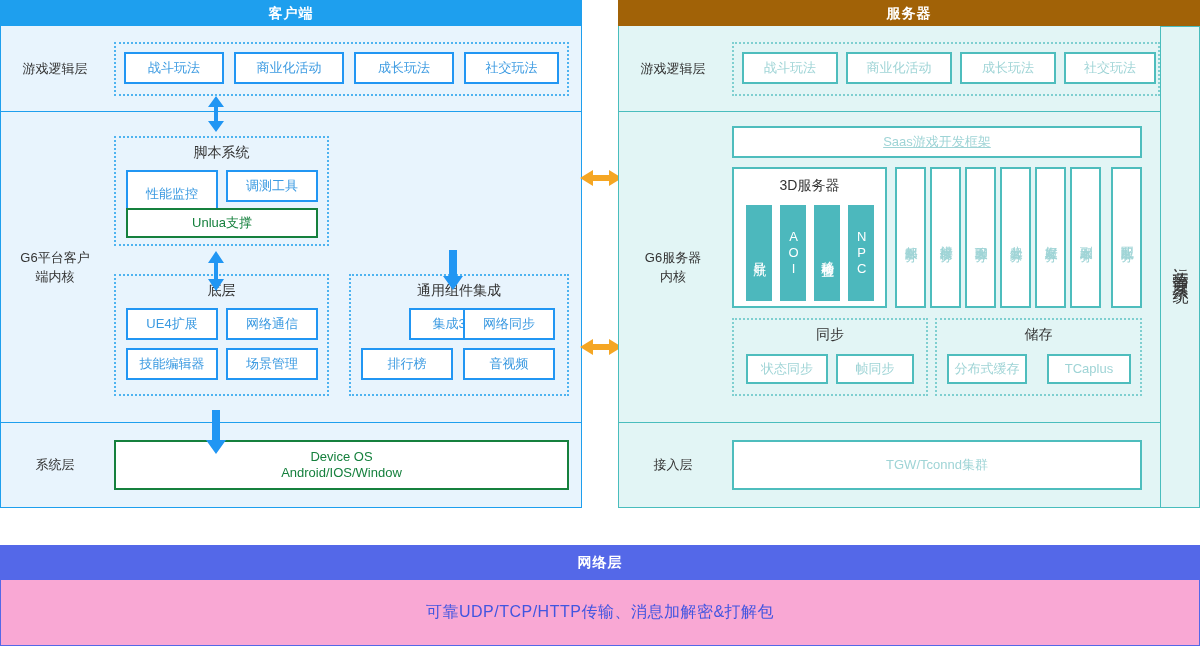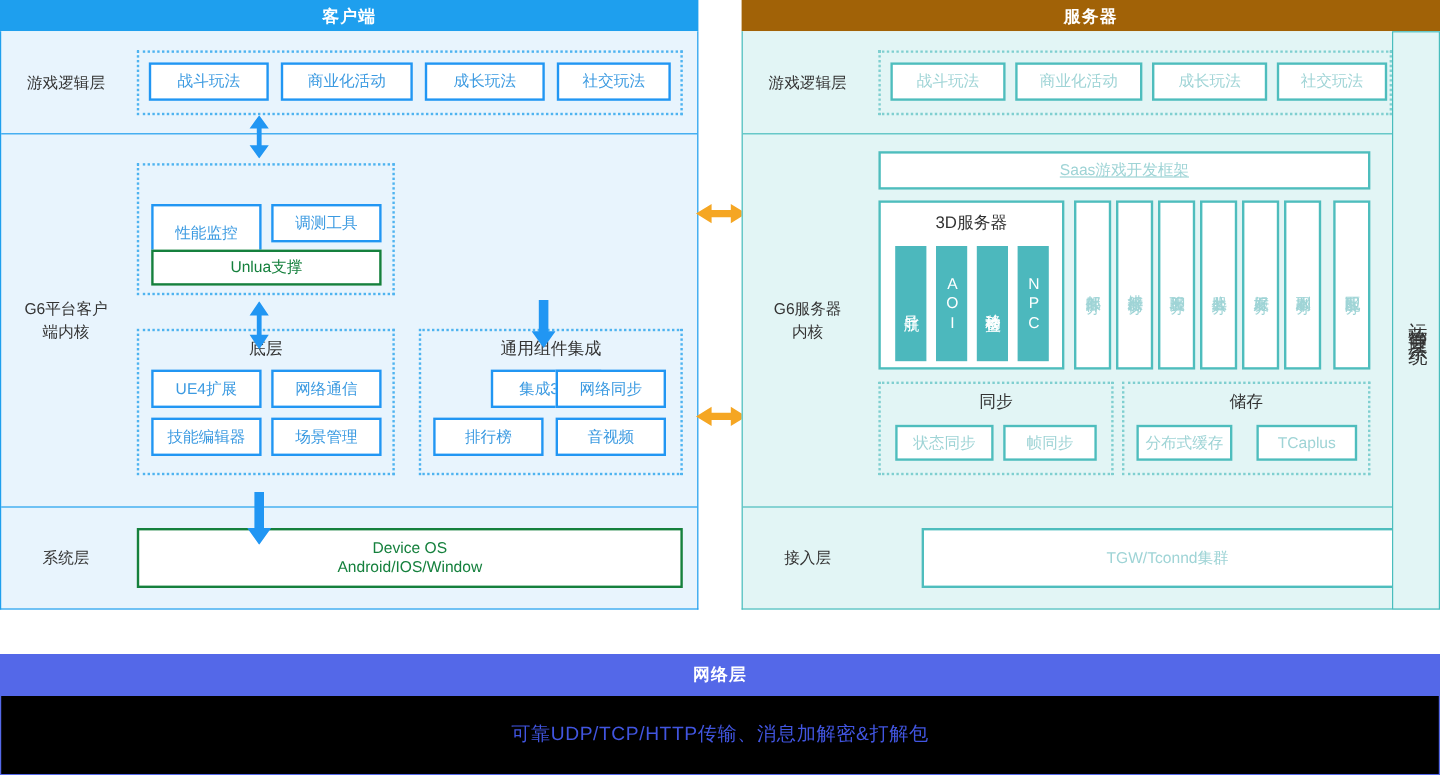--- a/index.html
+++ b/index.html
@@ -86,21 +86,21 @@
     border: 1px solid #49bdbd; border-left: 1px solid #49bdbd;
     background: #e2f5f5;
     display: flex; align-items: center; justify-content: center;
   }
   #ops .vtext { font-size: 16px; color: #333333; letter-spacing: 4px; }
 
   
   #network { left: 0; top: 545px; width: 1200px; height: 101px; }
   #network .panel-head { background: #5468e8; height: 35px; line-height: 35px; }
   #network .panel-body {
-    height: 66px; background: #000000;
+    height: 66px; background: #f9a8d4;
     border: 1px solid #5468e8; border-top: none;
     display: flex; align-items: center; justify-content: center;
   }
   #network .net-text { font-size: 16px; color: #4155e0; letter-spacing: 0.5px; }
 </style>
 </head>
 <body>
 
 <div id="root">
 
@@ -117,20 +117,21 @@
           <div class="bx bx-blue" style="left:238px; top:8px; width:100px; height:32px;">成长玩法</div>
           <div class="bx bx-blue" style="left:348px; top:8px; width:95px; height:32px;">社交玩法</div>
         </div>
       </div>
 
       <div class="c-row" style="height:311px;">
         <div class="row-label" style="white-space:pre-line;">G6平台客户
 端内核</div>
 
         <div class="dgroup" style="left:113px; top:24px; width:215px; height:110px;">
+          <div class="dgroup-title">脚本系统</div>
           <div class="bx bx-blue" style="left:10px; top:32px; width:92px; height:48px;">性能监控</div>
           <div class="bx bx-blue" style="left:110px; top:32px; width:92px; height:32px;">调测工具</div>
           <div class="bx bx-blue-lite" style="left:10px; top:70px; width:192px; height:30px;">Unlua支撑</div>
         </div>
 
 
         <div class="dgroup" style="left:113px; top:162px; width:215px; height:122px;">
           <div class="dgroup-title">底层</div>
           <div class="bx bx-blue" style="left:10px; top:32px; width:92px; height:32px;">UE4扩展</div>
           <div class="bx bx-blue" style="left:110px; top:32px; width:92px; height:32px;">网络通信</div>
@@ -234,21 +235,21 @@
 
         <div class="dgroup dgroup-teal" style="left:316px; top:206px; width:207px; height:78px;">
           <div class="dgroup-title">储存</div>
           <div class="bx bx-teal" style="left:10px; top:34px; width:80px; height:30px;">分布式缓存</div>
           <div class="bx bx-teal" style="left:110px; top:34px; width:84px; height:30px;">TCaplus</div>
         </div>
       </div>
 
       <div class="s-row" style="height:84px;">
         <div class="row-label">接入层</div>
-        <div class="bx bx-teal" style="left:113px; top:17px; width:410px; height:50px;margin-left:36px;">TGW/Tconnd集群</div>
+        <div class="bx bx-teal" style="left:113px; top:17px; width:410px; height:50px;">TGW/Tconnd集群</div>
       </div>
     </div>
   </div>
 
   <div id="ops">
     <span class="vtext">运营管理系统</span>
   </div>
 
   <div class="panel" id="network">
     <div class="panel-head">网络层</div>

